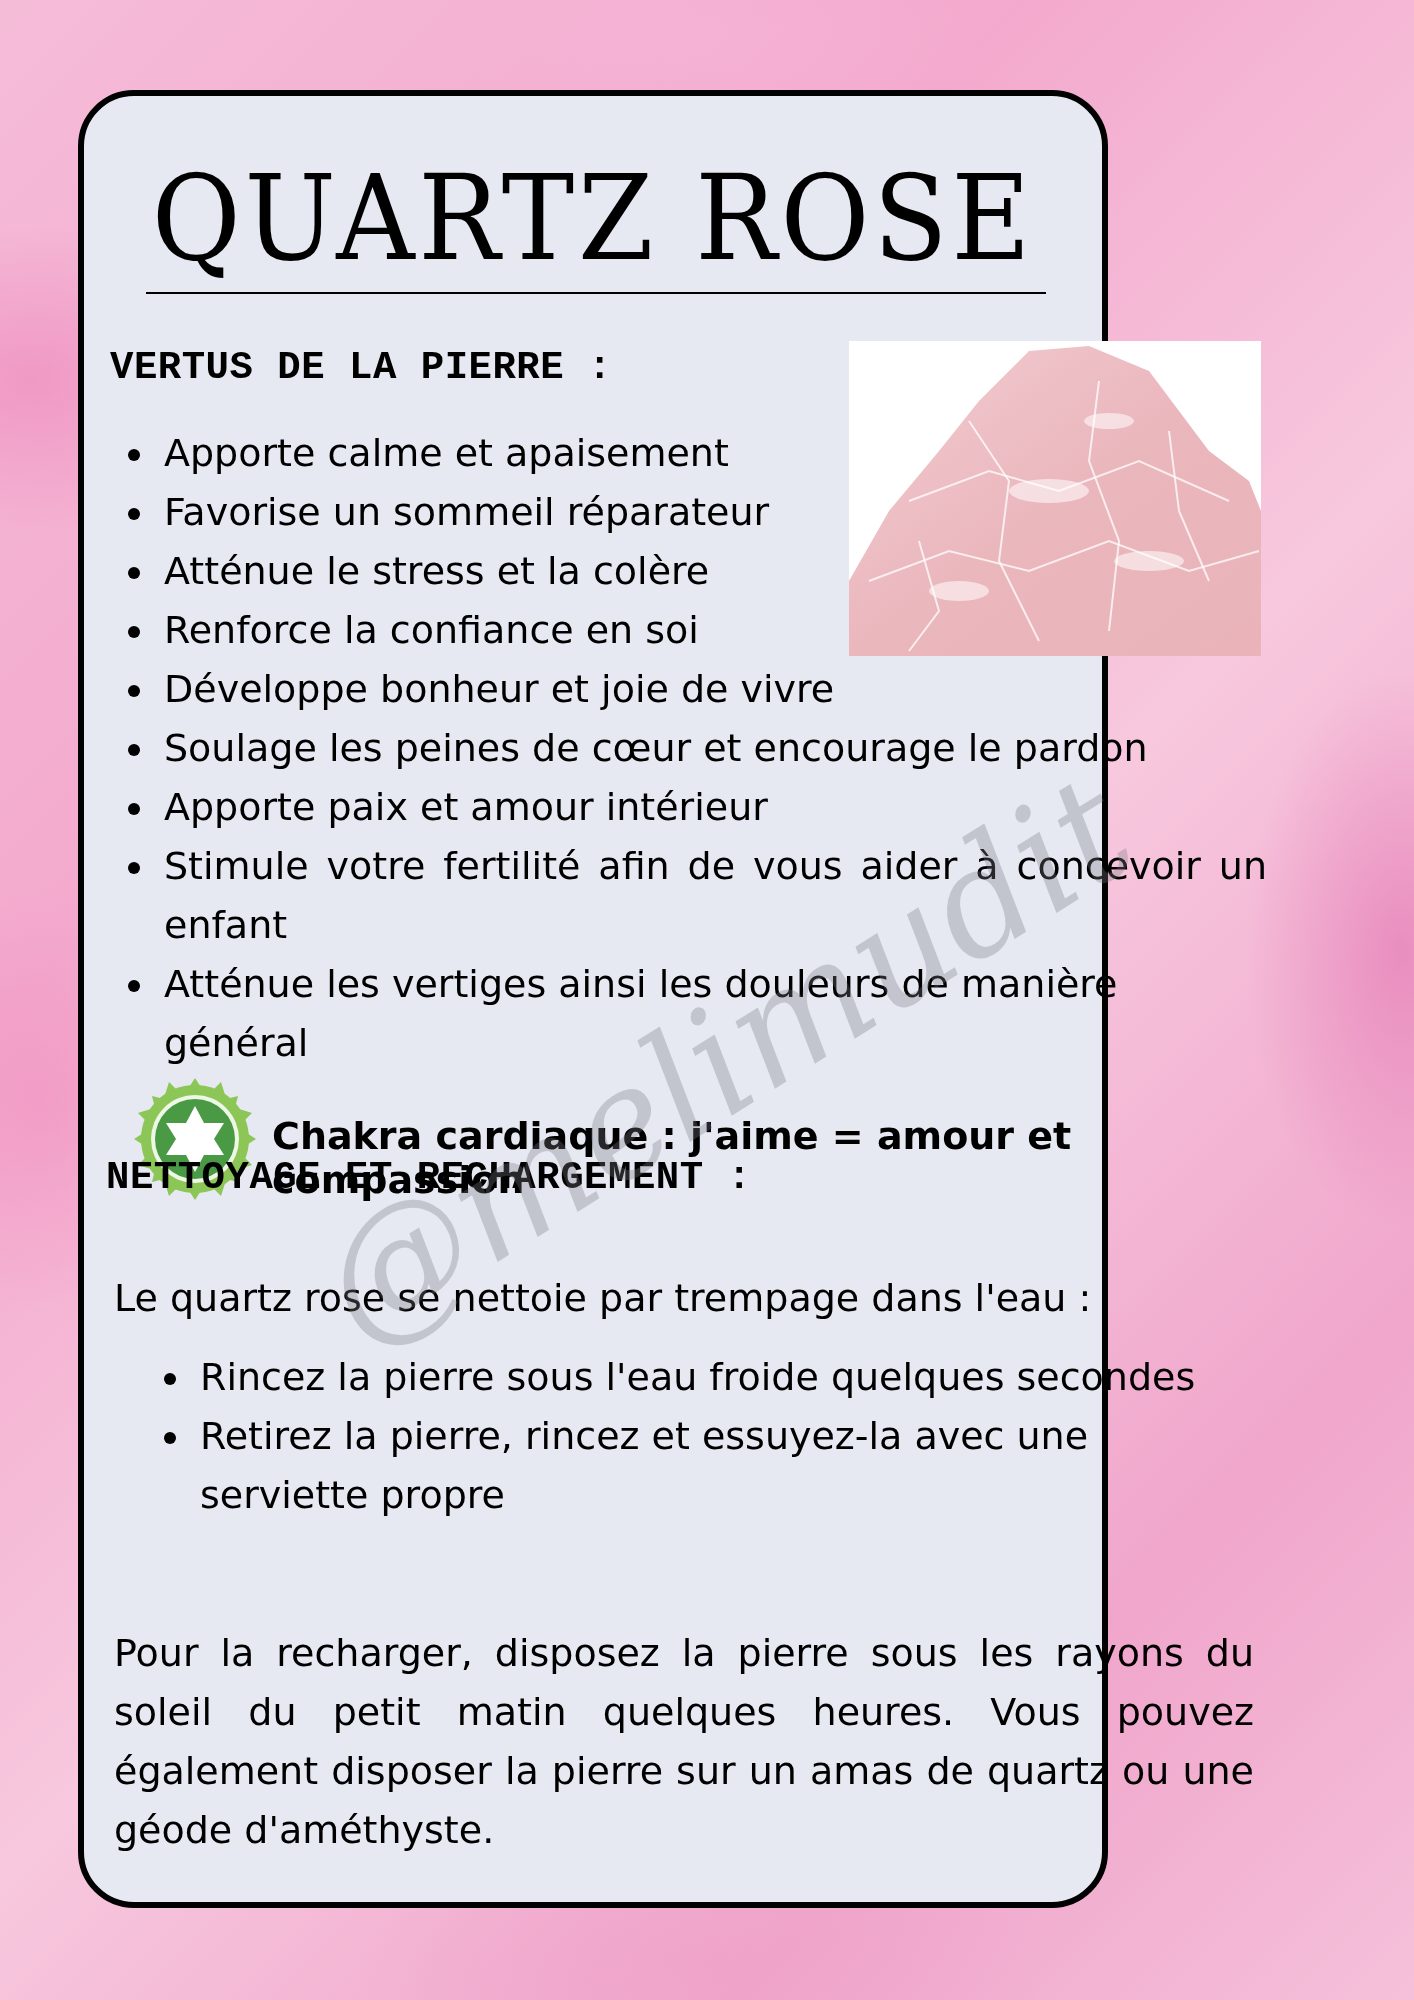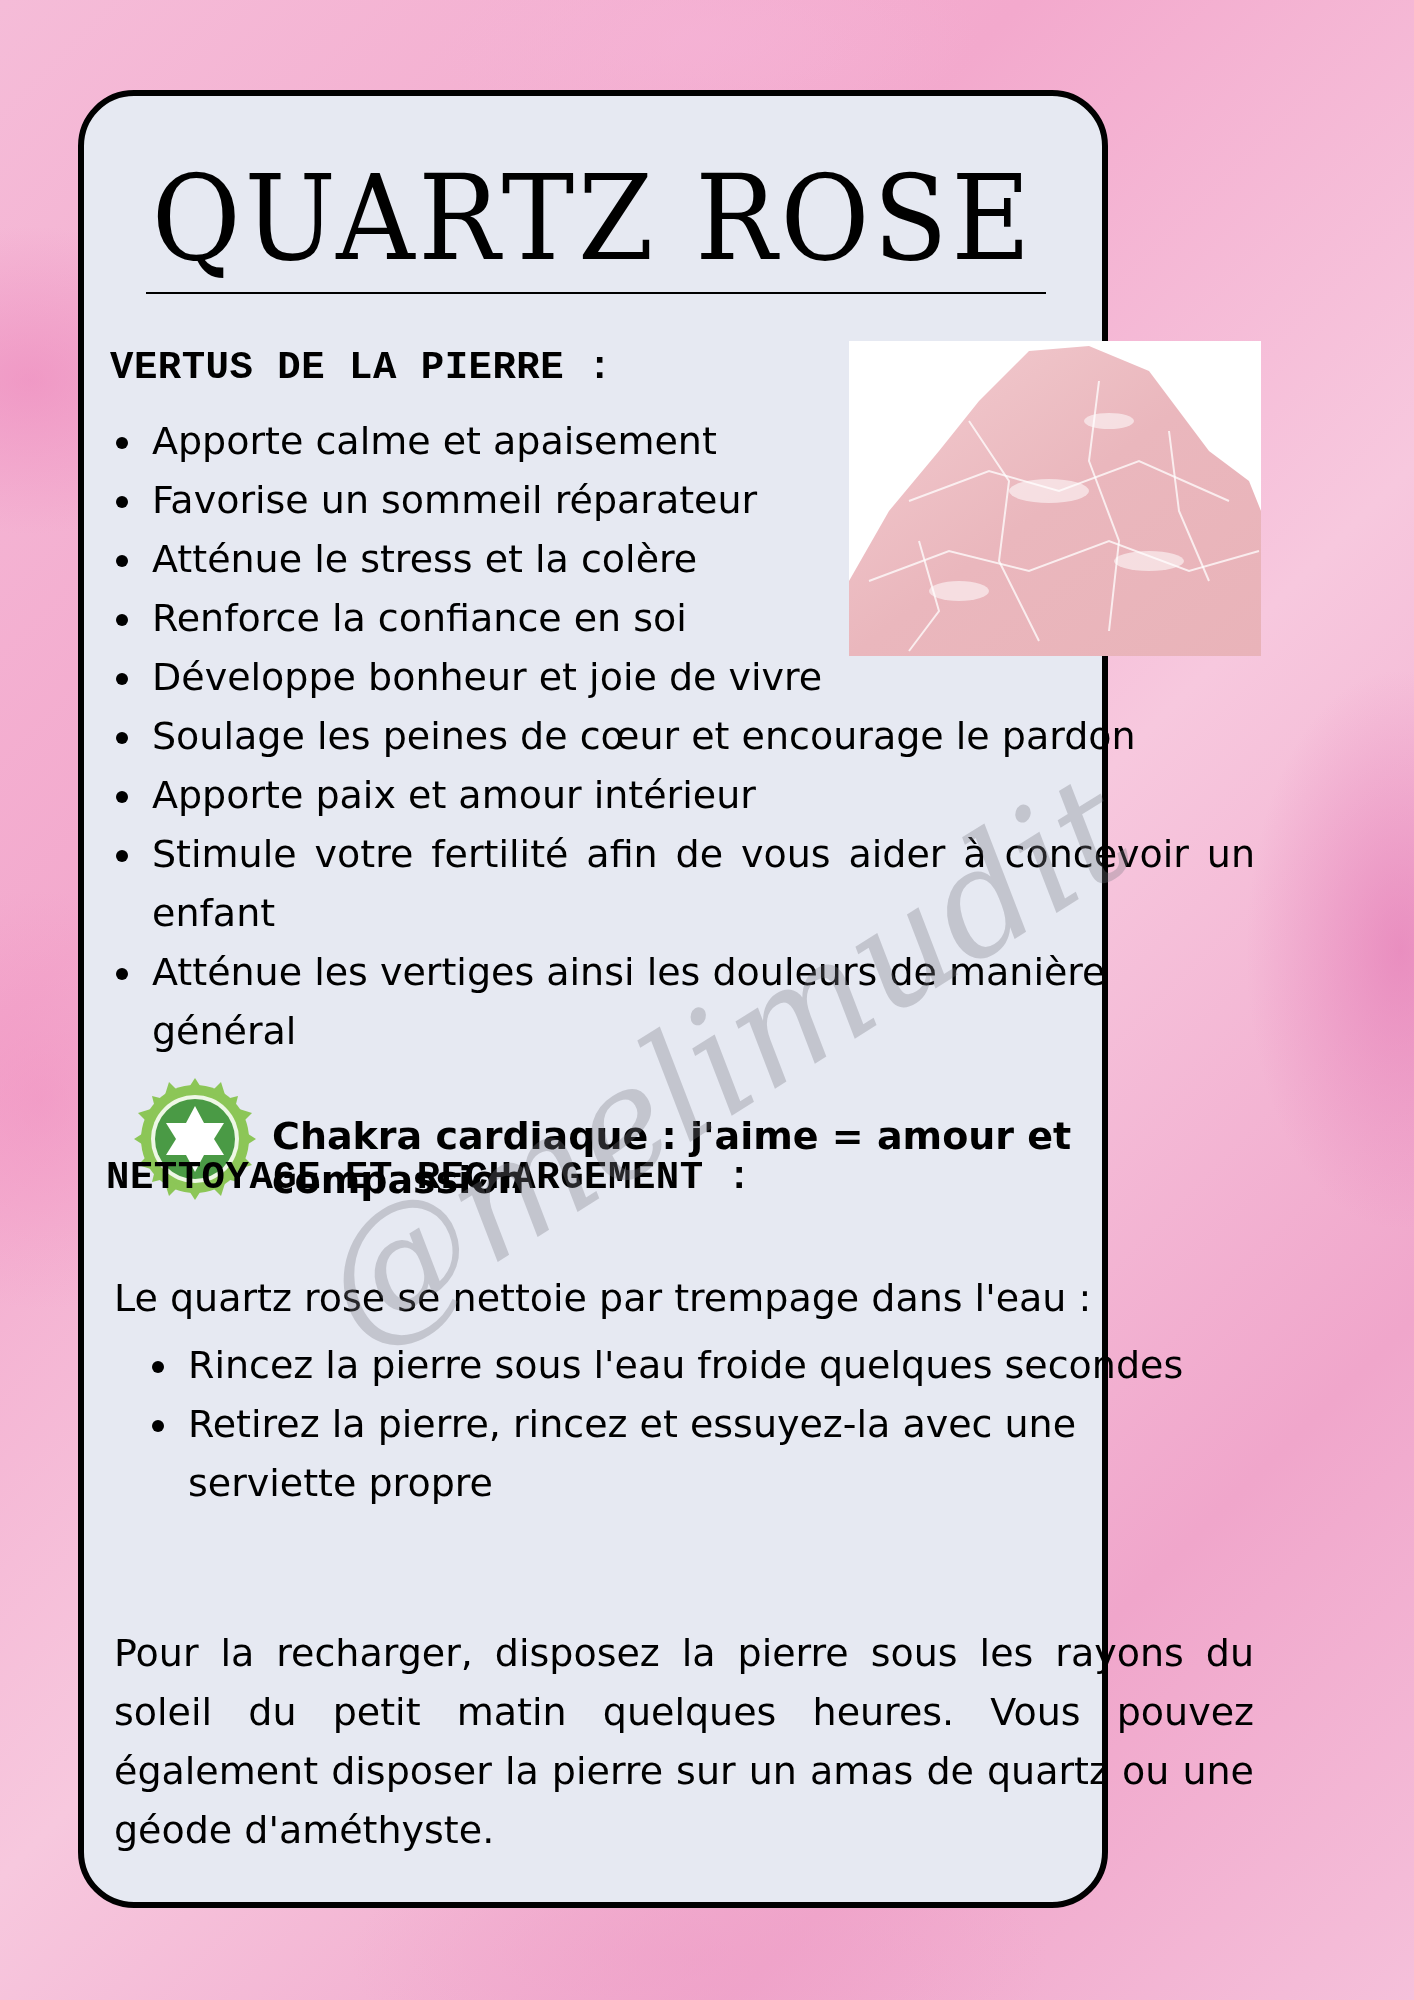--- a/index.html
+++ b/index.html
@@ -37,21 +37,21 @@
     position: absolute; font-family: Liberation Mono, monospace;
     font-weight: bold; font-size: 39px; color: #000; letter-spacing: 0.5px;
   }
   .h1 { left: 26px; top: 250px; }
   .h2 { left: 22px; top: 1060px; }
   .stone {
     position: absolute; left: 765px; top: 245px; width: 412px; height: 315px;
     background: #fff; overflow: hidden;
   }
   .list {
-    position: absolute; margin: 0; padding: 0; list-style: none;
+    position: absolute; margin: 12px; padding: 0; list-style: none;
     font-family: "DejaVu Sans", sans-serif; font-size: 38px; color: #000;
     transform-origin: left top;
   }
   .list li { position: relative; padding-left: 42px; line-height: 59px; }
   .list li::before {
     content: ""; position: absolute; left: 6px; top: 25px;
     width: 12px; height: 12px; border-radius: 50%; background: #000;
   }
   .virtues { left: 26px; top: 316px; width: 1145px; }
   .virtues li.justify { text-align: justify; text-align-last: left; }

